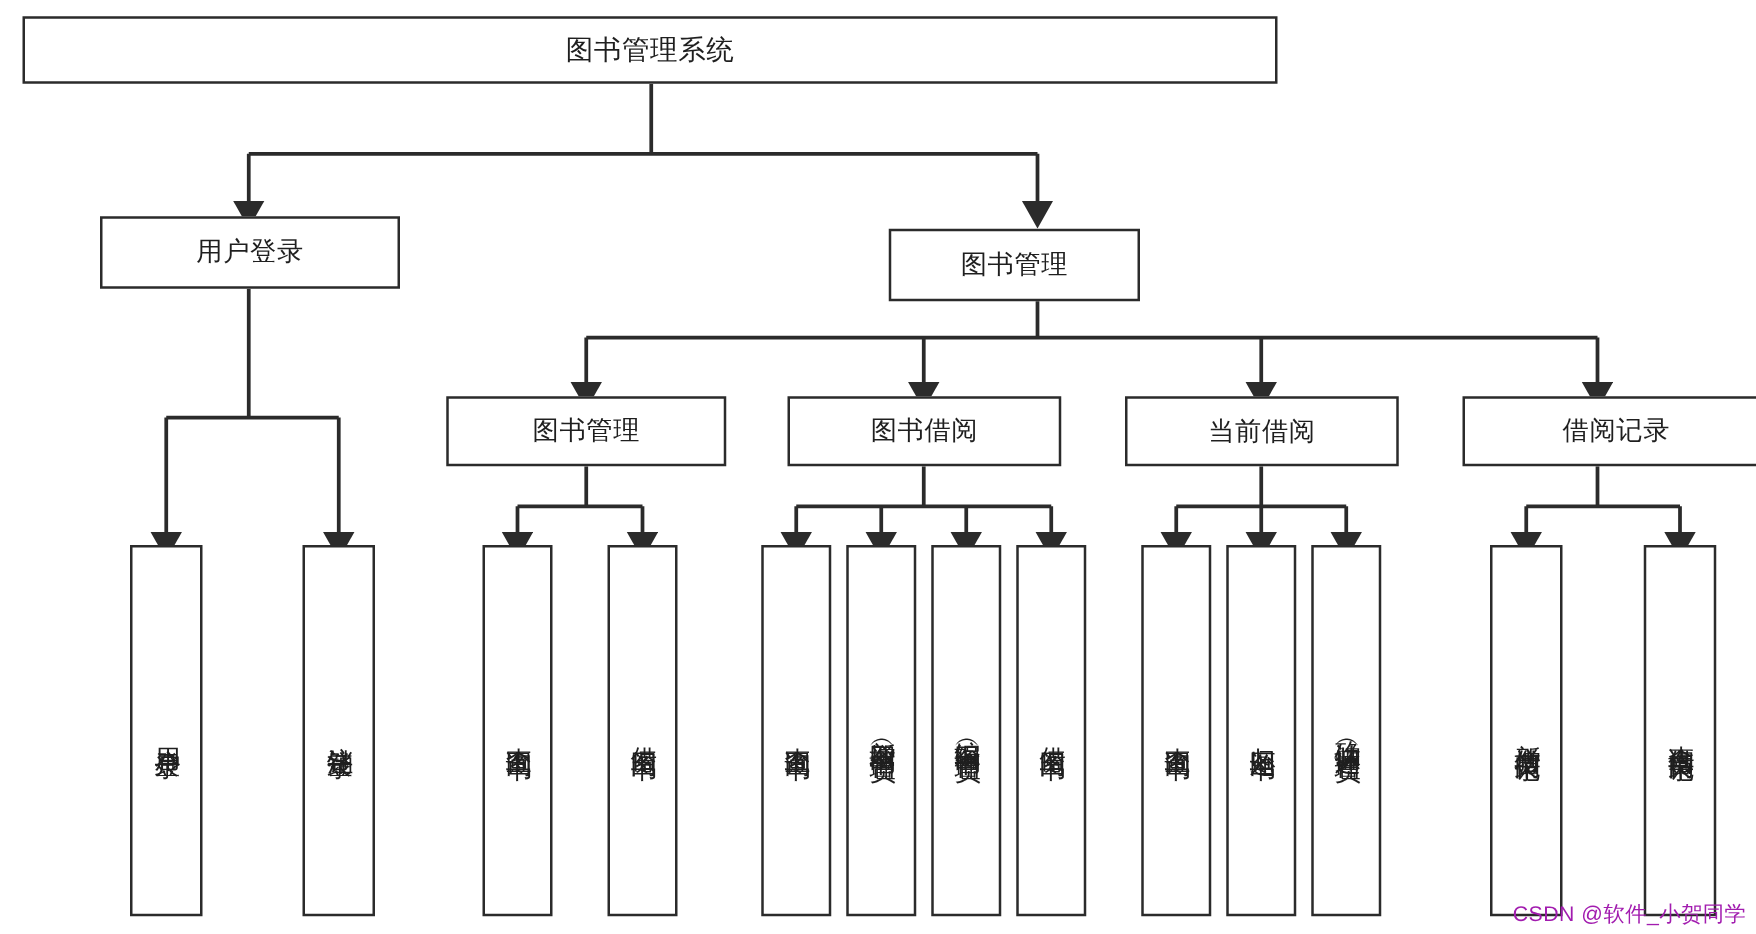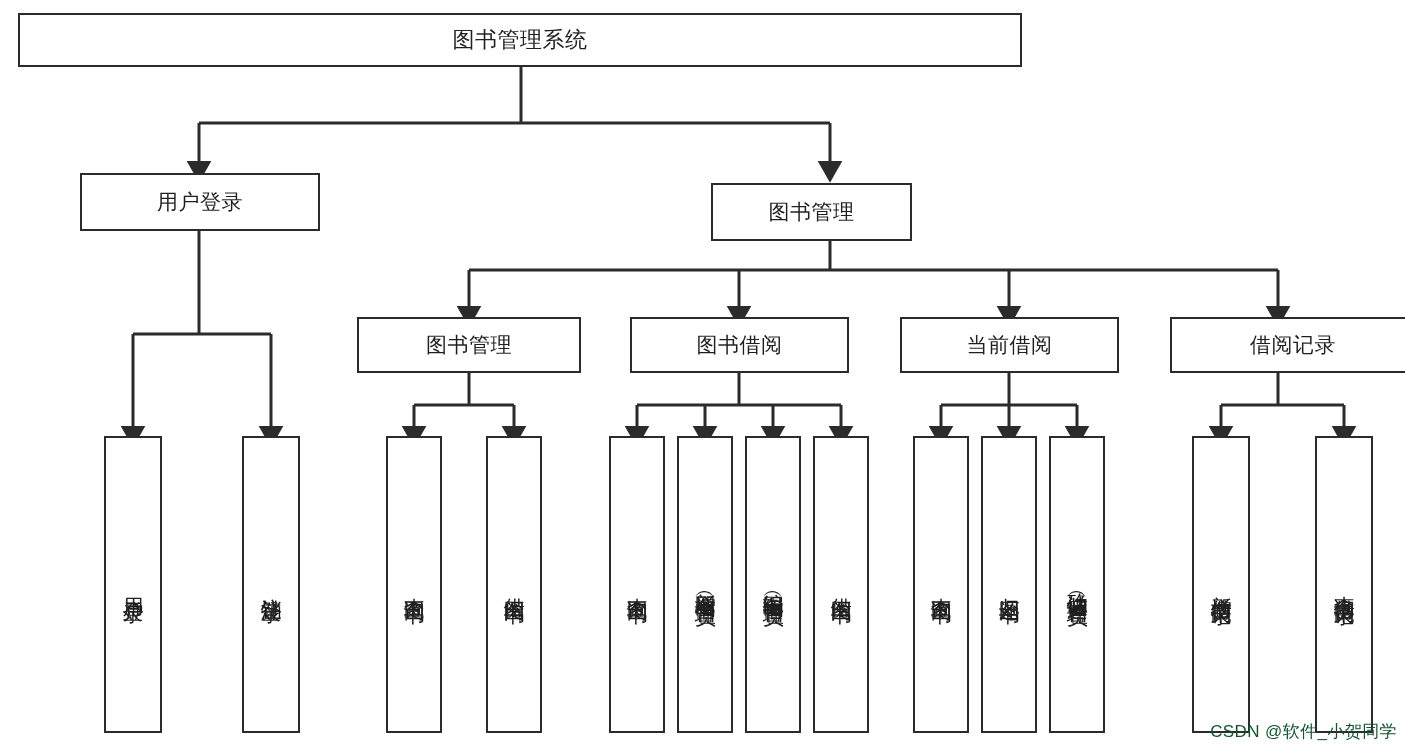--- a/index.html
+++ b/index.html
@@ -59,21 +59,21 @@
     text-align: center;
   }
   .node.root .node-label {
     font-size: 22px;
   }
   #watermark {
     position: absolute;
     right: 8px;
     bottom: 4px;
     font-size: 17px;
-    color: #14532d;
+    color: #a21caf;
     z-index: 3;
     white-space: nowrap;
     letter-spacing: 0.4px;
   }
 </style>
 </head>
 <body>
 
 <div id="canvas">
 

